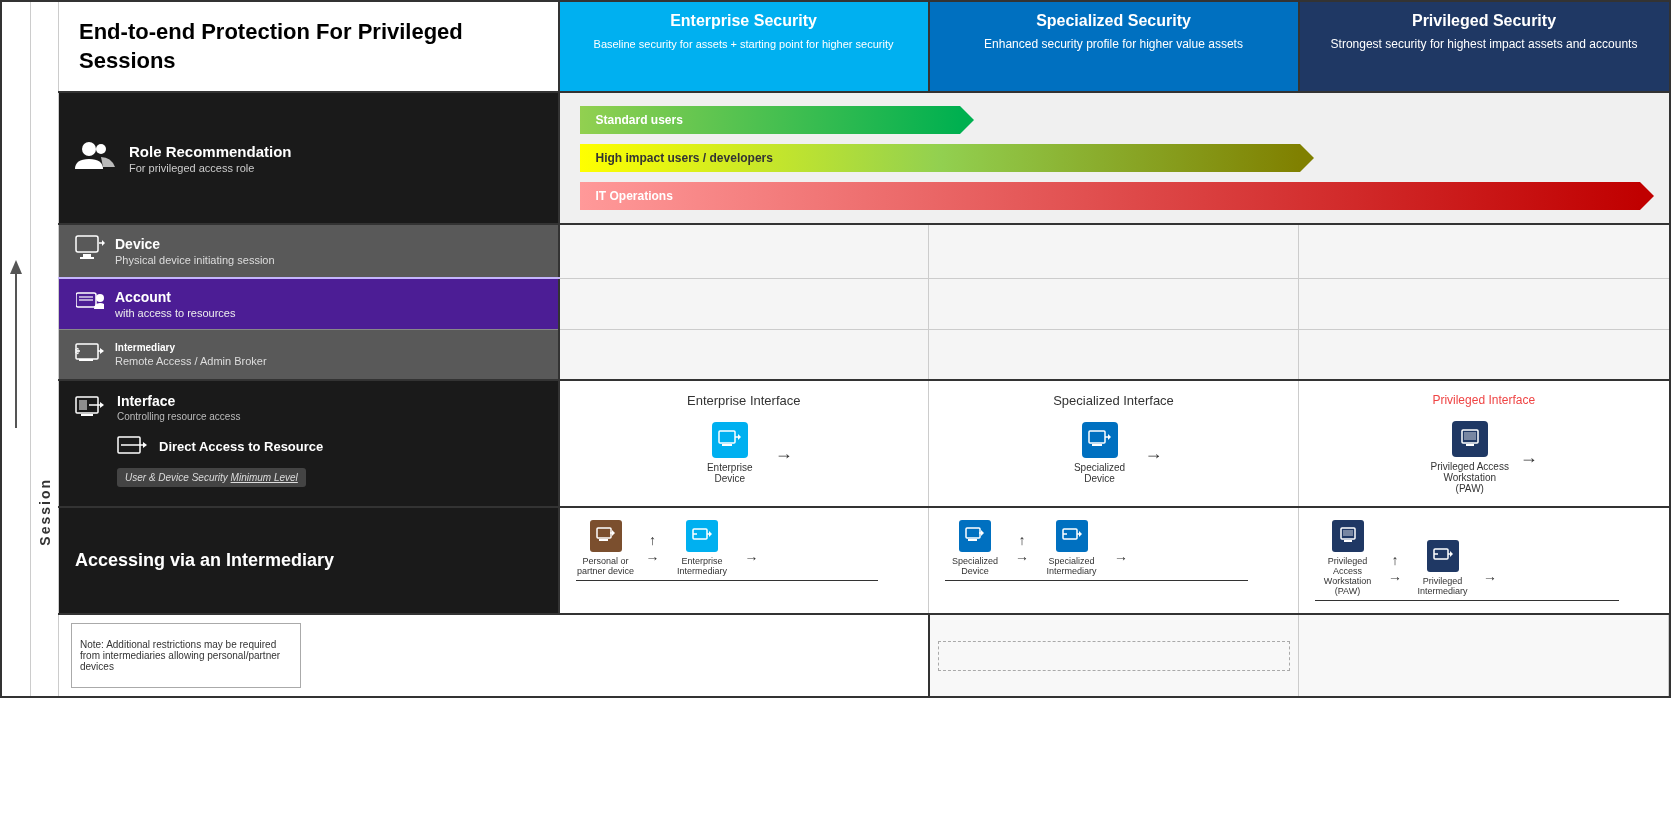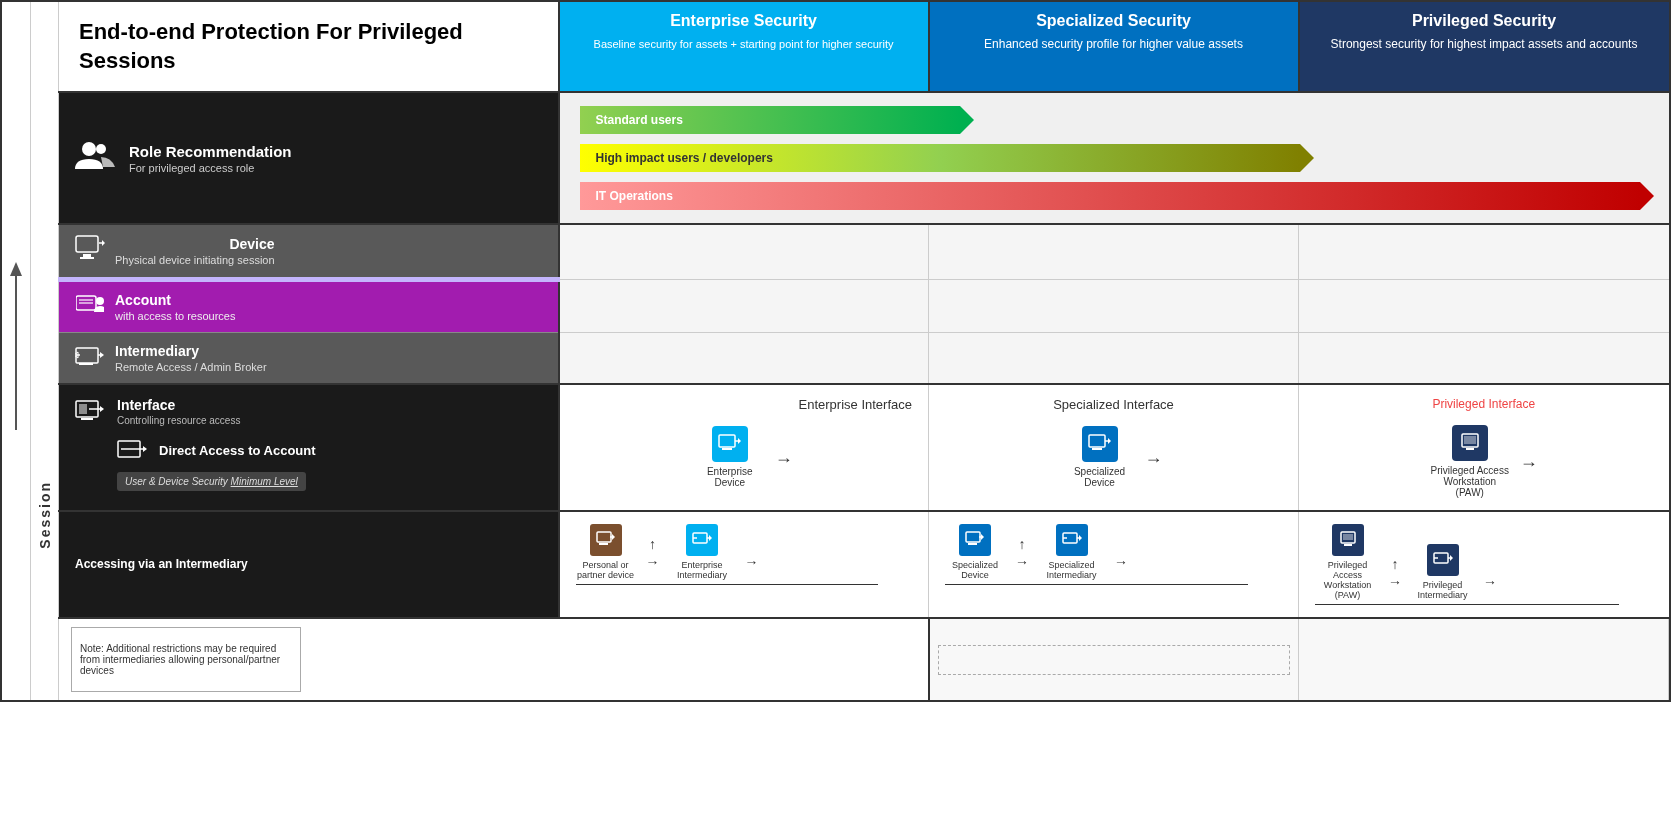--- a/index.html
+++ b/index.html
@@ -86,21 +86,21 @@
       <div style="display:flex; align-items:center; height:30px;">
         <div style="position:relative; display:flex; align-items:center; width:1060px; height:28px; background:linear-gradient(to right, #FF9999, #C00000); padding-left:16px;">
           <span style="font-weight:700; font-size:12px; color:#fff; z-index:1;">IT Operations</span>
           <div style="position:absolute; right:-14px; top:0; width:0; height:0; border-top:14px solid transparent; border-bottom:14px solid transparent; border-left:14px solid #C00000;"></div>
         </div>
       </div>
     </td>
   </tr>
 
   <tr>
-    <td style="background:#595959; color:#fff; padding:10px 16px; border-right:2px solid #333; border-bottom:5px solid #c4b5fd; vertical-align:middle;text-align:right;">
+    <td style="background:#595959; color:#fff; padding:10px 16px; border-right:2px solid #333; border-bottom:2px solid #c4b5fd; vertical-align:middle;">
       <div style="display:flex; align-items:center; gap:10px;">
         <div style="font-size:22px; min-width:30px; text-align:center;">
           <svg width="30" height="26" viewBox="0 0 30 26" fill="white">
             <rect x="1" y="1" width="22" height="16" rx="2" ry="2" stroke="white" stroke-width="1.5" fill="none"></rect>
             <rect x="8" y="19" width="8" height="4" fill="white"></rect>
             <line x1="5" y1="23" x2="19" y2="23" stroke="white" stroke-width="2"></line>
             <line x1="24" y1="8" x2="29" y2="8" stroke="white" stroke-width="1.5" marker-end="url(#arr)"></line>
             <polygon points="27,5 30,8 27,11" fill="white"></polygon>
           </svg>
         </div>
@@ -109,21 +109,21 @@
           <p style="font-size:11px; color:#ddd; margin-top:2px;">Physical device initiating session</p>
         </div>
       </div>
     </td>
     <td style="background:#f5f5f5; border-right:1px solid #ccc; border-bottom:1px solid #ccc;"></td>
     <td style="background:#f5f5f5; border-right:1px solid #ccc; border-bottom:1px solid #ccc;"></td>
     <td style="background:#f5f5f5; border-bottom:1px solid #ccc;"></td>
   </tr>
 
   <tr>
-    <td style="background:#a21caf; color:#fff; padding:10px 16px; border-right:2px solid #333; border-bottom:1px solid #888; vertical-align:middle;">
+    <td style="background:#4c1d95; color:#fff; padding:10px 16px; border-right:2px solid #333; border-bottom:1px solid #888; vertical-align:middle;">
       <div style="display:flex; align-items:center; gap:10px;">
         <div style="font-size:22px; min-width:30px; text-align:center;">
           <svg width="28" height="24" viewBox="0 0 28 24" fill="white">
             <rect x="0" y="4" width="20" height="14" rx="2" fill="none" stroke="white" stroke-width="1.5"></rect>
             <line x1="3" y1="8" x2="17" y2="8" stroke="white" stroke-width="1.2"></line>
             <line x1="3" y1="11" x2="17" y2="11" stroke="white" stroke-width="1.2"></line>
             <circle cx="24" cy="9" r="4" fill="white"></circle>
             <path d="M18 20 Q18 14 24 14 Q30 14 30 20" fill="white"></path>
           </svg>
         </div>
@@ -148,21 +148,21 @@
           <svg width="30" height="26" viewBox="0 0 30 26" fill="white">
             <rect x="1" y="4" width="22" height="15" rx="1" fill="none" stroke="white" stroke-width="1.5"></rect>
             <line x1="23" y1="11" x2="27" y2="11" stroke="white" stroke-width="1.5"></line>
             <polygon points="25,8 29,11 25,14" fill="white"></polygon>
             <line x1="1" y1="11" x2="5" y2="11" stroke="white" stroke-width="1.5"></line>
             <polygon points="3,8 -1,11 3,14" fill="none" stroke="white" stroke-width="1"></polygon>
             <line x1="4" y1="20" x2="18" y2="20" stroke="white" stroke-width="2"></line>
           </svg>
         </div>
         <div>
-          <h4 style="font-size:14px; font-weight:700;">Intermediary</h4>
+          <h4 style="font-size:10px; font-weight:700;">Intermediary</h4>
           <p style="font-size:11px; color:#ddd; margin-top:2px;">Remote Access / Admin Broker</p>
         </div>
       </div>
     </td>
     <td style="background:#f5f5f5; border-right:1px solid #ccc; border-bottom:2px solid #333;"></td>
     <td style="background:#f5f5f5; border-right:1px solid #ccc; border-bottom:2px solid #333;"></td>
     <td style="background:#f5f5f5; border-bottom:2px solid #333;"></td>
   </tr>
 
   <tr>
@@ -188,31 +188,31 @@
       <div style="margin-left:42px;">
         <div style="display:flex; align-items:center; gap:10px; margin-bottom:8px;">
           <svg width="32" height="26" viewBox="0 0 32 26" fill="white">
             <rect x="1" y="3" width="22" height="16" rx="1" fill="none" stroke="white" stroke-width="1.5"></rect>
             <line x1="7" y1="11" x2="28" y2="11" stroke="white" stroke-width="1.5"></line>
             <polygon points="26,8 30,11 26,14" fill="white"></polygon>
             <line x1="7" y1="11" x2="4" y2="11" stroke="white" stroke-width="1.5"></line>
           </svg>
           <div>
             <h4 style="font-size:13px; font-weight:700; color:#fff; line-height:1.3;">Direct Access
-to Account</h4>
+to Resource</h4>
           </div>
         </div>
         <div style="background:#444; display:inline-block; padding:4px 8px; border-radius:3px; font-size:10px; color:#ddd; font-style:italic;">
           <span>User &amp; Device Security</span> <u>Minimum Level</u>
         </div>
       </div>
     </td>
 
     <td style="background:#fff; border-right:1px solid #ccc; border-bottom:2px solid #333; padding:12px 16px; vertical-align:top;">
-      <div style="font-size:13px; color:#333; margin-bottom:14px; text-align:right;">Enterprise Interface</div>
+      <div style="font-size:13px; color:#333; margin-bottom:14px; text-align:center;">Enterprise Interface</div>
       <div style="display:flex; align-items:center; gap:10px; justify-content:center;">
         <div style="display:flex; flex-direction:column; align-items:center; gap:4px;">
           <div style="width:36px; height:36px; background:#00B0F0; border-radius:4px; display:flex; align-items:center; justify-content:center;">
             <svg width="24" height="20" viewBox="0 0 24 20" fill="white">
               <rect x="1" y="1" width="16" height="12" rx="1" fill="none" stroke="white" stroke-width="1.5"></rect>
               <line x1="17" y1="7" x2="22" y2="7" stroke="white" stroke-width="1.5"></line>
               <polygon points="20,4 23,7 20,10" fill="white"></polygon>
               <line x1="4" y1="15" x2="14" y2="15" stroke="white" stroke-width="2"></line>
             </svg>
           </div>
@@ -254,21 +254,21 @@
           <span style="font-size:10px; text-align:center; max-width:80px; color:#333;">Privileged Access Workstation (PAW)</span>
         </div>
         <span style="font-size:18px; color:#333;">→</span>
       </div>
     </td>
   </tr>
 
   <tr>
 
     <td style="background:#1a1a1a; color:#fff; padding:12px 16px; border-right:2px solid #333; border-bottom:2px solid #333; vertical-align:middle;">
-      <h4 style="font-size:12px; font-weight:700; color:#fff; line-height:1.4;">Accessing via an Intermediary</h4>
+      <h4 style="font-size:18px; font-weight:700; color:#fff; line-height:1.4;">Accessing via an Intermediary</h4>
     </td>
 
     <td style="background:#fff; border-right:1px solid #ccc; border-bottom:2px solid #333; padding:12px 16px; vertical-align:top;">
       <div style="display:flex; align-items:flex-end; gap:10px; position:relative;">
 
         <div style="display:flex; flex-direction:column; align-items:center; gap:4px;">
           <div style="width:32px; height:32px; background:#7B4F2E; border-radius:3px; display:flex; align-items:center; justify-content:center;">
             <svg width="20" height="18" viewBox="0 0 20 18" fill="white">
               <rect x="1" y="1" width="14" height="10" rx="1" fill="none" stroke="white" stroke-width="1.5"></rect>
               <line x1="14" y1="6" x2="18" y2="6" stroke="white" stroke-width="1.5"></line>

